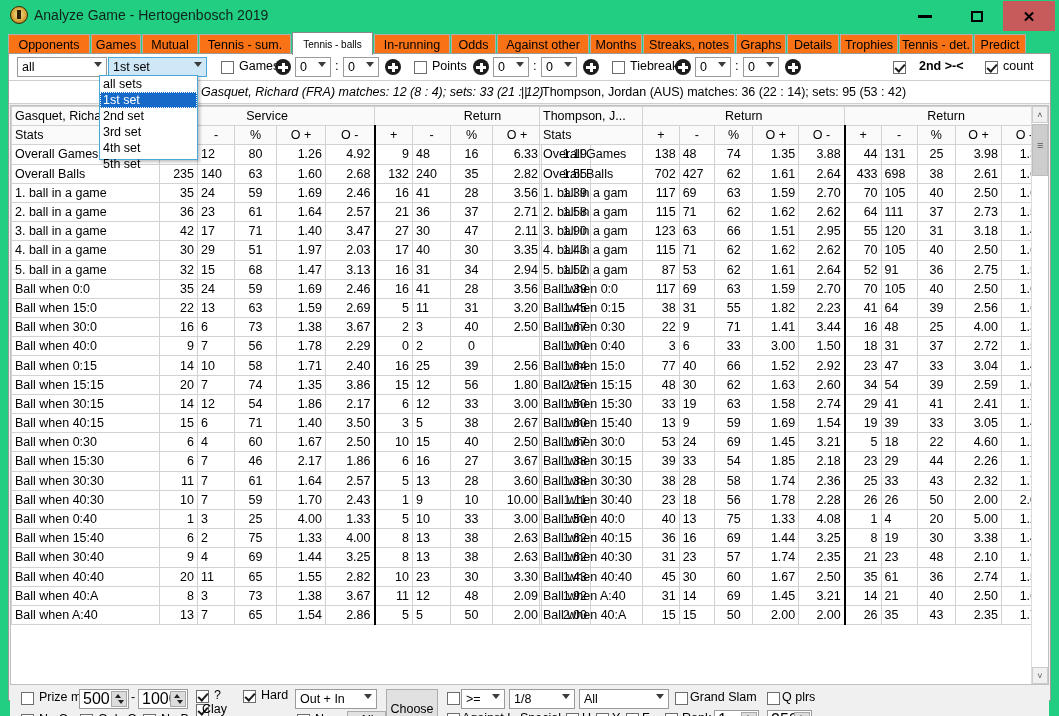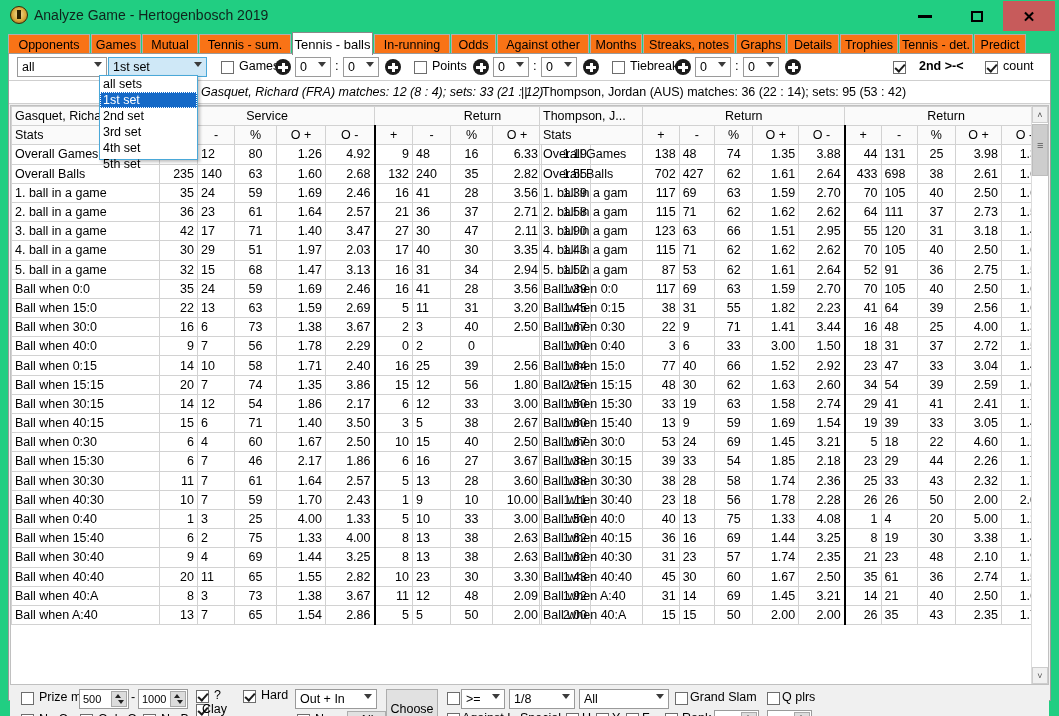--- a/index.html
+++ b/index.html
@@ -26,21 +26,21 @@
   .tb-close{right:4px;background:#c75b5b;}
   .glyph-min{width:14px;height:3px;background:#000;}
   .glyph-max{width:12px;height:11px;border:2px solid #000;box-sizing:border-box;}
   .glyph-close{font-size:15px;font-weight:bold;line-height:1;color:#000;}
 
   
   .tabstrip{position:absolute;left:8px;top:32px;width:1043px;height:22px;}
   .tab{position:absolute;top:2px;height:20px;box-sizing:border-box;
     background:#f97316;border:1px solid #aeaeae;border-bottom:none;
     display:flex;align-items:center;justify-content:center;padding:0 6px;font-size:12.5px;white-space:nowrap;}
-  .tab.sel{top:0;height:23px;background:#fff;border-color:#8a8a8a;z-index:3;font-size:13px;}
+  .tab.sel{top:0;height:23px;background:#fff;border-color:#8a8a8a;z-index:3;font-size:10px;}
 
   
   .client{position:absolute;left:8px;top:53px;width:1043px;height:648px;background:#f0f0f0;
      border:1px solid #9a9a9a;box-sizing:border-box;}
 
   
   .filterbar{position:absolute;left:0;top:0;width:1041px;height:27px;background:#fff;
      border-bottom:1px solid #cfcfcf;box-sizing:border-box;}
   .cbo{position:absolute;height:20px;background:#fff;border:1px solid #9a9a9a;box-sizing:border-box;
      font-size:12.5px;line-height:18px;padding-left:4px;color:#000;}
@@ -83,21 +83,21 @@
   .vs-up{top:0;}
   .vs-dn{bottom:0;}
   .vs-thumb{position:absolute;left:0;top:18px;width:16px;height:52px;background:#cdcdcd;border:1px solid #bdbdbd;box-sizing:border-box;}
   .vs-thumb:after{content:"\2261";position:absolute;left:4px;top:14px;font-size:11px;color:#555;}
 
   
   .botA{position:absolute;left:1px;top:632px;width:1039px;height:48px;background:#f0f0f0;border-bottom:1px solid #d0d0d0;box-sizing:border-box;}
   .btn{position:absolute;background:#e1e1e1;border:1px solid #adadad;box-sizing:border-box;
      display:flex;align-items:center;justify-content:center;font-size:12.5px;color:#000;}
   .spin{position:absolute;height:20px;background:#fff;border:1px solid #9a9a9a;box-sizing:border-box;
-     font-size:11px;line-height:18px;padding-left:3px;}
+     font-size:16px;line-height:18px;padding-left:3px;}
   .spin .sb{position:absolute;right:1px;top:1px;width:16px;height:16px;background:#dcdcdc;border:1px solid #a8a8a8;box-sizing:border-box;}
   .spin .sb:before{content:"";position:absolute;left:3px;top:2px;width:0;height:0;
      border-left:3px solid transparent;border-right:3px solid transparent;border-bottom:4px solid #222;}
   .spin .sb:after{content:"";position:absolute;left:6px;top:8px;width:0;height:0;
      border-left:3px solid transparent;border-right:3px solid transparent;border-top:4px solid #222;}
 
   
   .ddlist{position:absolute;left:99px;top:75px;width:99px;height:85px;background:#fff;
      border:1px solid #4aa8d8;box-sizing:border-box;z-index:50;box-shadow:2px 2px 3px rgba(0,0,0,.25);}
   .ddlist div{height:16px;line-height:16px;padding-left:3px;font-size:12.5px;white-space:nowrap;}

